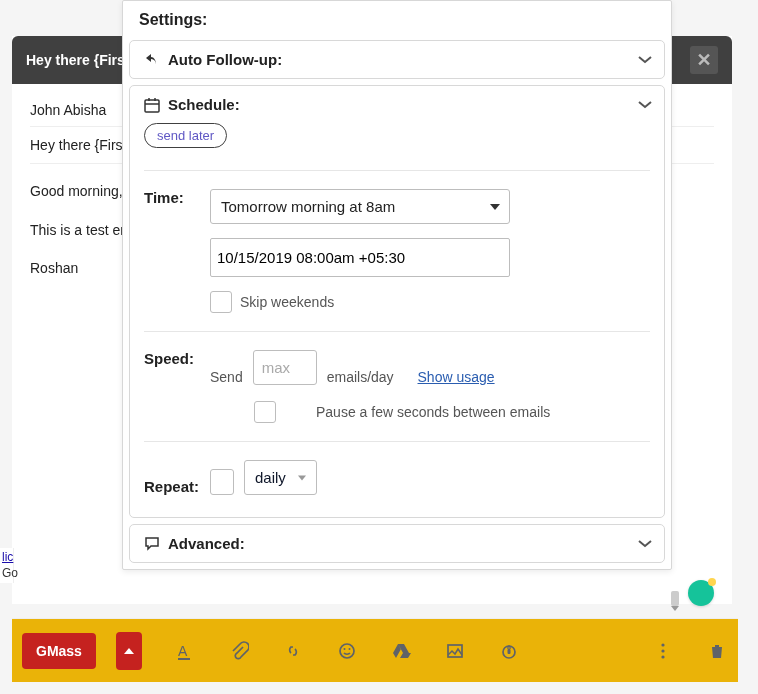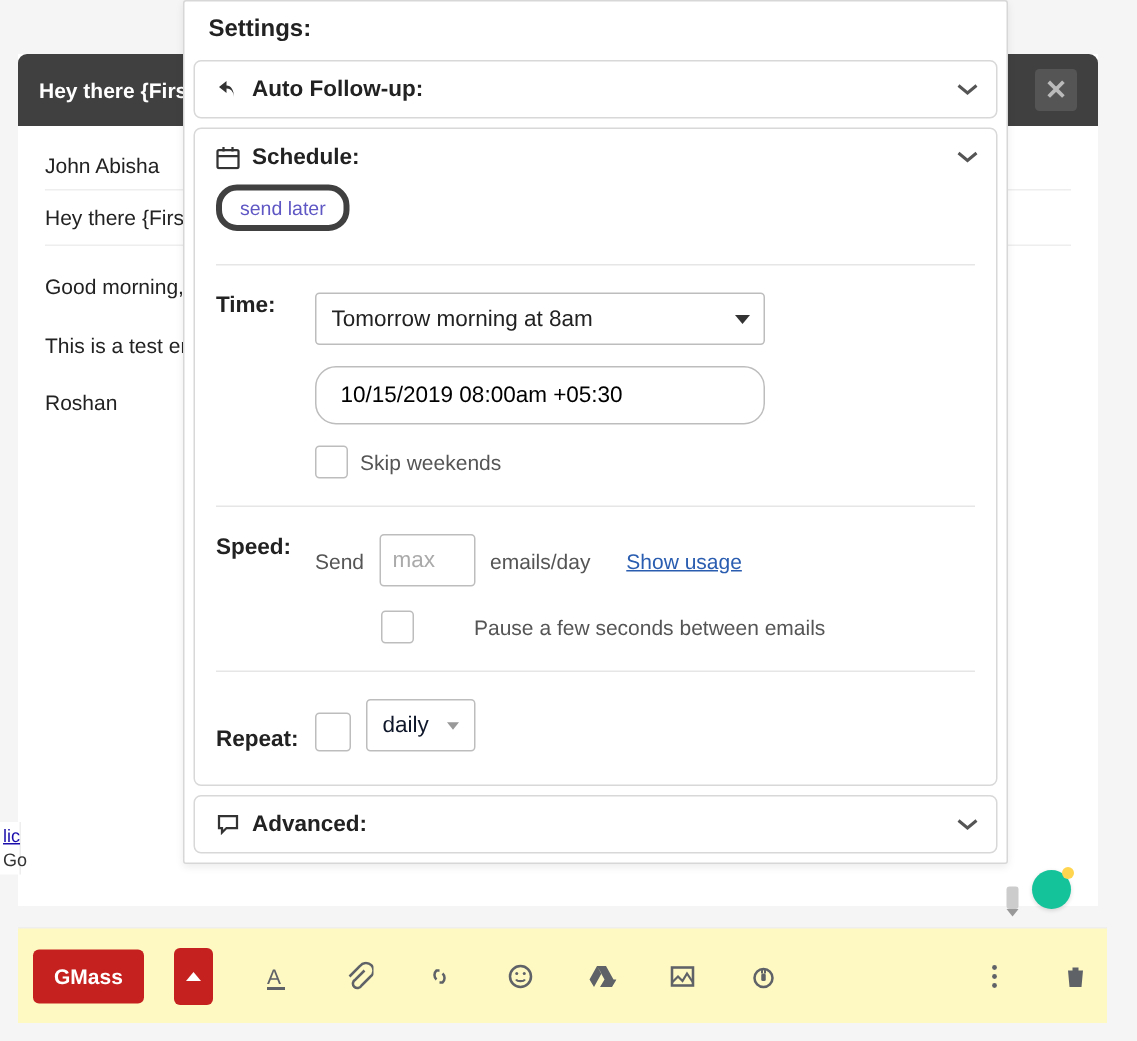--- a/index.html
+++ b/index.html
@@ -113,21 +113,21 @@
     margin-right: 6px;
   }
   .section-header .chev {
     margin-left: auto;
     font-size: 12px;
     color: #555;
   }
   .badge {
     display: inline-block;
     padding: 4px 12px;
-    border: 4px solid #404040;
+    border: 1px solid #404040;
     border-radius: 14px;
     color: #5f57c4;
     font-size: 13px;
     margin: 0 0 6px 14px;
     cursor: pointer;
   }
   .section-body {
     padding: 6px 14px 14px 14px;
   }
   .row {
@@ -160,22 +160,22 @@
     right: 10px; top: 50%;
     transform: translateY(-50%);
     width: 0; height: 0;
     border-left: 5px solid transparent;
     border-right: 5px solid transparent;
     border-top: 6px solid #333;
     pointer-events: none;
   }
   .txt-input {
     border: 1px solid #bdbdbd;
-    border-radius: 14px;
-    padding: 10px 16px;
+    border-radius: 2px;
+    padding: 10px 6px;
     font-size: 15px;
     min-width: 298px;
     background: #fff;
   }
   .chk {
     width: 22px; height: 22px;
     border: 1px solid #bdbdbd;
     border-radius: 3px;
     display: inline-block;
     cursor: pointer;
@@ -227,21 +227,21 @@
     border-top: 1px solid #e6e6e6;
     margin: 10px 0;
   }
   .muted { color: #555; }
 
   
   .toolbar {
     position: absolute;
     left: 12px; right: 20px; top: 618px;
     height: 64px;
-    background: #fef9c3;
+    background: #eab308;
     border-top: 1px solid #eee;
     display: flex;
     align-items: center;
     padding: 10px 10px;
     gap: 32px;
   }
   .gmass-btn {
     background: #c5221f;
     color: #fff;
     font-weight: bold;
@@ -389,21 +389,21 @@
             <span class="muted">Skip weekends</span>
           </div>
         </div>
       </div>
 
       <div class="divider"></div>
 
       <div class="row row-top">
         <div class="label">Speed:</div>
         <div style="display:flex;flex-direction:column;gap:16px;">
-          <div style="display:flex;align-items:center;gap:10px;">
+          <div style="display:flex;align-items:flex-end;gap:10px;">
             <span class="muted">Send</span>
             <input class="small-input" type="text" placeholder="max" style="">
             <span class="muted">emails/day</span>
             <span>&nbsp;</span>
             <span class="link">Show usage</span>
           </div>
           <div style="display:flex;align-items:center;margin-left:44px;gap:32px;">
             <span class="chk"></span>
             <span class="muted">Pause a few seconds between emails</span>
           </div>

